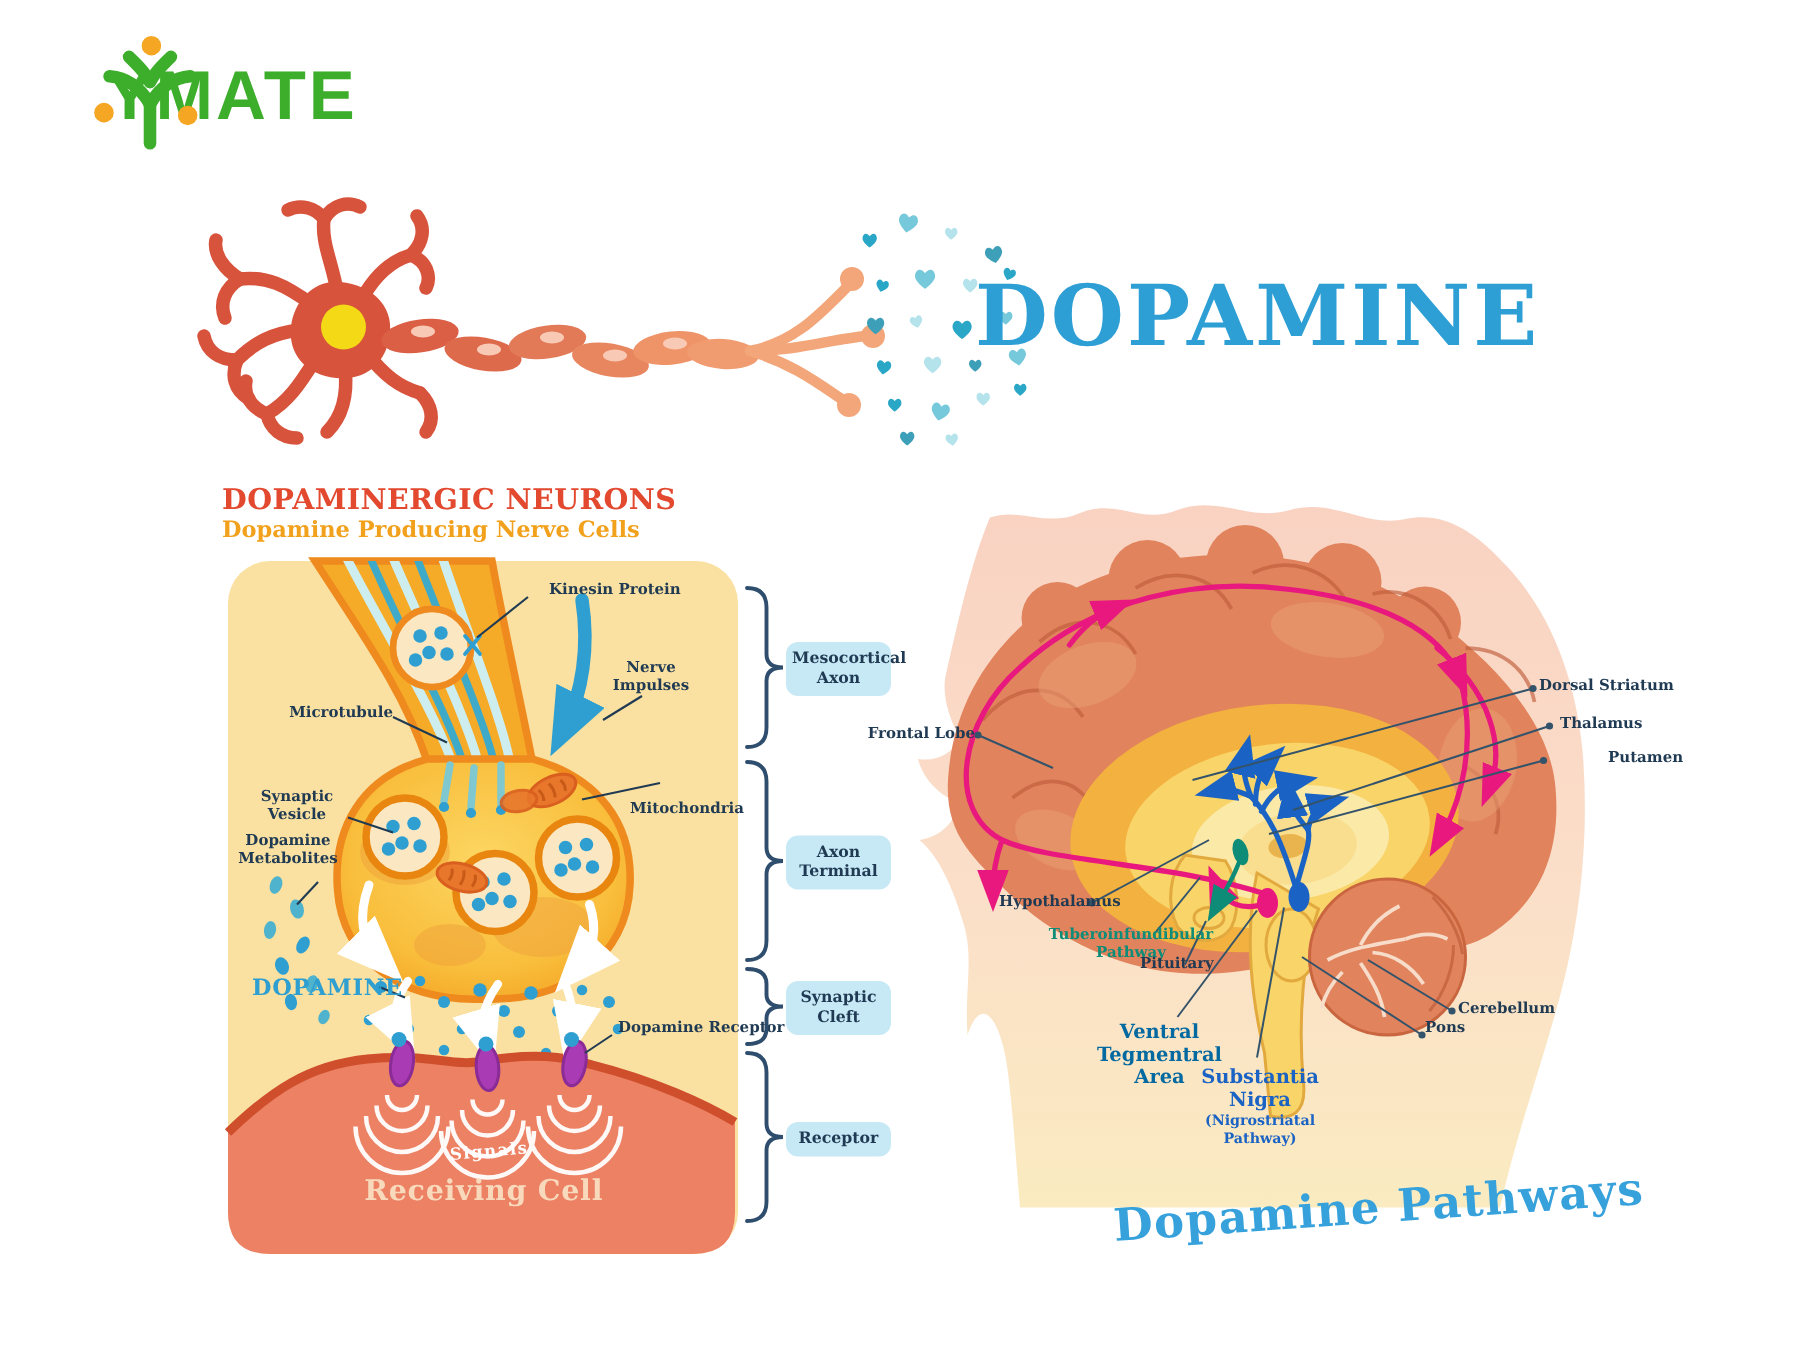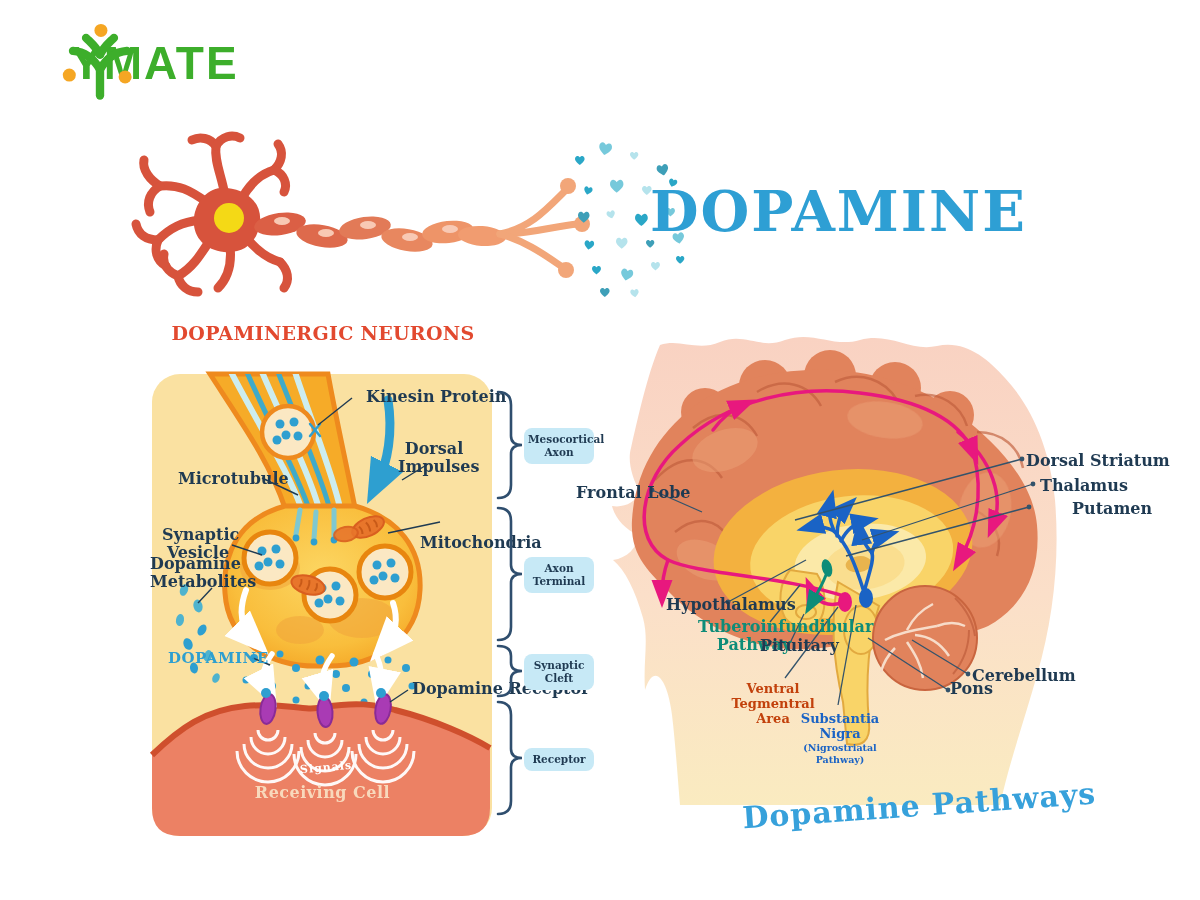--- a/index.html
+++ b/index.html
@@ -11,43 +11,43 @@
   
   .brand { left:60px; top:36px; display:flex; align-items:center; gap:8px; }
   .brand-text { font-family:"Liberation Sans", sans-serif; font-weight:bold;
                 font-size:46px; letter-spacing:2px; color:#3DAE2B;margin-left:11px; }
 
   
   .hero-title { left:650px; top:178px; font-size:56px; font-weight:bold;
                 color:#2E9FD4; letter-spacing:2px; }
 
   
-  .lp-head { left:148px; top:322px; width:350px; text-align:center; }
+  .lp-head { left:148px; top:322px; width:350px; }
   .lp-head .h1 { font-size:19px; font-weight:bold; color:#E2492F; letter-spacing:.3px; }
   .lp-head .h2 { font-size:15px; font-weight:bold; color:#F2A11C; }
 
   
-  .lbl { position:absolute; font-size:16px; font-weight:bold; color:#1F3A52;
+  .lbl { position:absolute; font-size:10px; font-weight:bold; color:#1F3A52;
          line-height:1.15; white-space:nowrap; }
   .lbl.wrap { white-space:normal; text-align:center; }
   .lbl.right { text-align:right; }
 
   .dopa-lbl { font-size:15px; color:#2E9FD0; letter-spacing:.5px; }
   .signals-lbl { color:#ffffff; font-size:11px; transform:rotate(-5deg); letter-spacing:1px;}
   .recv-lbl { left:150px; top:783px; width:345px; text-align:center;
-              font-size:16px; font-weight:bold; color:#F8D9BC; letter-spacing:.5px; }
+              font-size:19px; font-weight:bold; color:#F8D9BC; letter-spacing:.5px; }
 
   
   .pill { position:absolute; left:524px; width:70px; background:#C7E9F6;
           border-radius:8px; padding:5px 4px; text-align:center;
           font-size:10.5px; font-weight:bold; color:#1F3A52; line-height:1.25; }
 
   
   .teal  { color:#0E8C78; }
-  .pinkc { color:#c2410c; }
+  .pinkc { color:#0369a1; }
   .bluec { color:#1A63C5; }
   .big   { font-size:13px; }
   .sub   { font-size:9.5px; font-weight:bold; line-height:1.3; }
 
   .rp-caption { left:742px; top:788px; font-size:30px; font-weight:bold;
                 color:#37A1DB; transform:rotate(-4deg); letter-spacing:1px;
                 font-family:"DejaVu Serif", serif; }
   svg { position:absolute; overflow:visible; }
 </style>
 </head>
@@ -146,20 +146,21 @@
     <use href="#heart" fill="#2AA7C7" transform="translate(546 128) scale(1.3)"></use>
     <use href="#heart" fill="#3E9FB8" transform="translate(470 160) scale(1.5)"></use>
     <use href="#heart" fill="#B5E3EC" transform="translate(500 162) scale(1.3) rotate(-8)"></use>
   </g>
 </svg>
 
 <div class="abs hero-title">DOPAMINE</div>
 
 <div class="abs lp-head">
   <div class="h1">DOPAMINERGIC NEURONS</div>
+  <div class="h2">Dopamine Producing Nerve Cells</div>
 </div>
 
 <svg class="abs" style="left:150px; top:368px;" width="348" height="476" viewBox="0 0 348 476">
   <defs>
     <radialGradient id="bulbGrad" cx="50%" cy="42%" r="65%">
       <stop offset="0%" stop-color="#FCD662"></stop>
           <stop offset="70%" stop-color="#F9BE3C"></stop>
       <stop offset="100%" stop-color="#F4A424"></stop>
     </radialGradient>
     <clipPath id="funnelClip">
@@ -347,21 +348,21 @@
     <path d="M112 110 L148 127"></path>
     <path d="M82 177 L112 187"></path>
     <path d="M62 220 L48 235"></path>
     <path d="M290 154 L238 165"></path>
     <path d="M103 290 L120 297"></path>
     <path d="M258 322 L240 334"></path>
   </g>
 </svg>
 
 <div class="lbl" style="left:366px; top:388px;">Kinesin Protein</div>
-<div class="lbl wrap" style="left:398px; top:440px; width:72px;">Dorsal Impulses</div>
+<div class="lbl wrap" style="left:398px; top:440px; width:72px;">Nerve Impulses</div>
 <div class="lbl right" style="left:178px; top:470px; width:84px;">Microtubule</div>
 <div class="lbl wrap" style="left:162px; top:526px; width:72px;">Synaptic Vesicle</div>
 <div class="lbl wrap" style="left:150px; top:555px; width:84px;">Dopamine Metabolites</div>
 <div class="lbl" style="left:420px; top:534px;">Mitochondria</div>
 <div class="lbl dopa-lbl" style="left:168px; top:650px;">DOPAMINE</div>
 <div class="lbl" style="left:412px; top:680px;">Dopamine Receptor</div>
 <div class="lbl signals-lbl" style="left:300px; top:762px;">Signals</div>
 <div class="abs recv-lbl">Receiving Cell</div>
 
 <svg class="abs" style="left:492px; top:378px;" width="90" height="445" viewBox="0 0 90 445">

